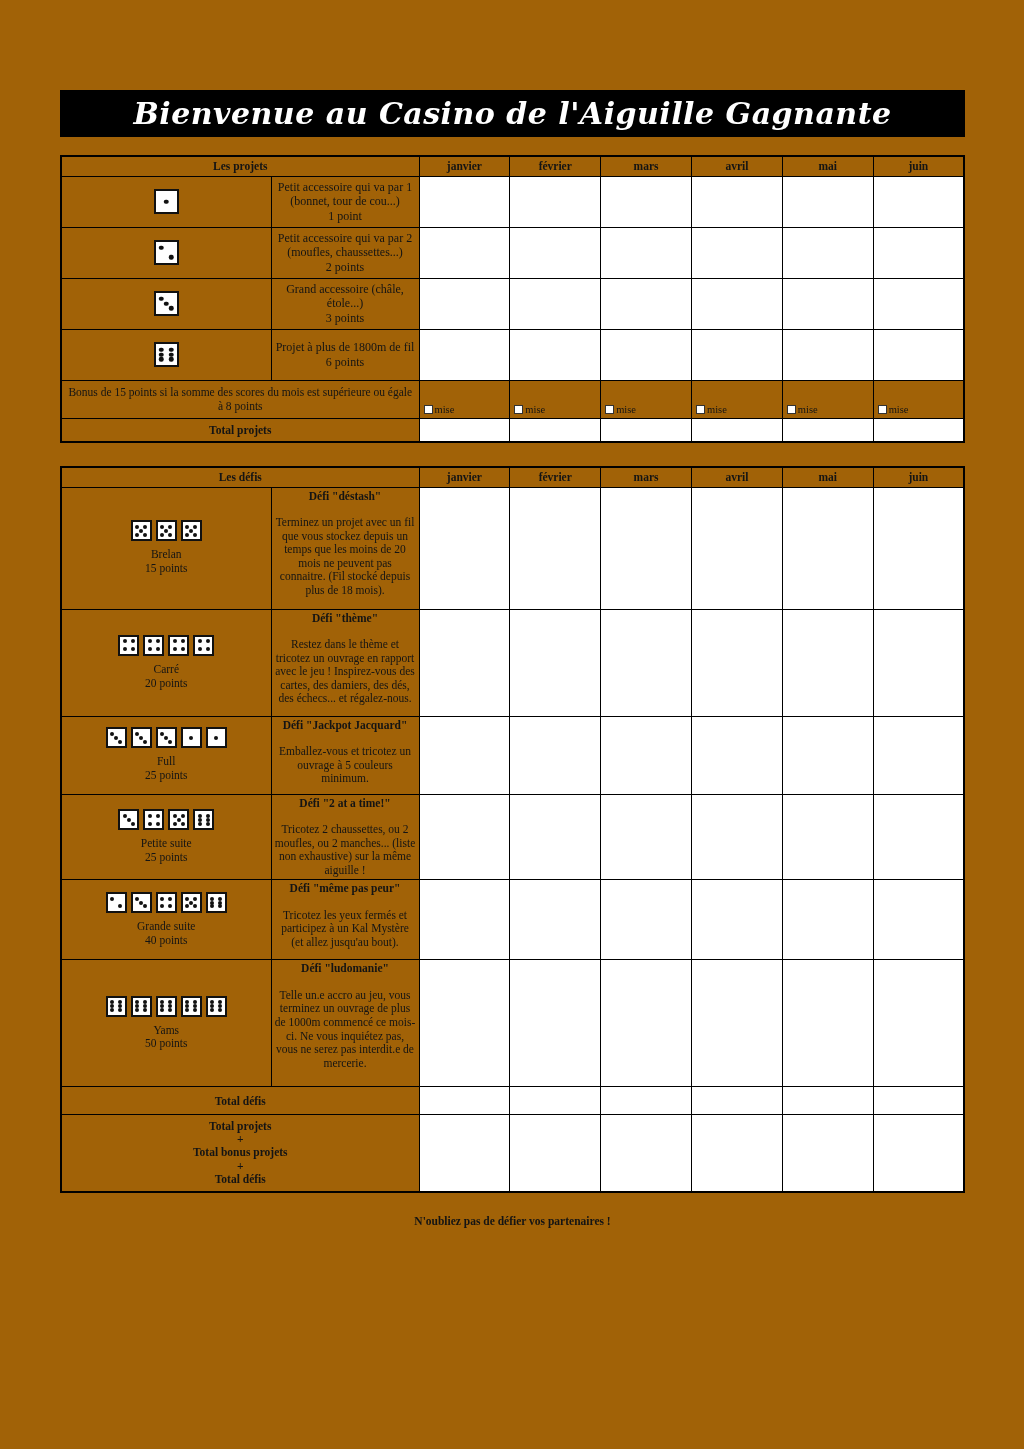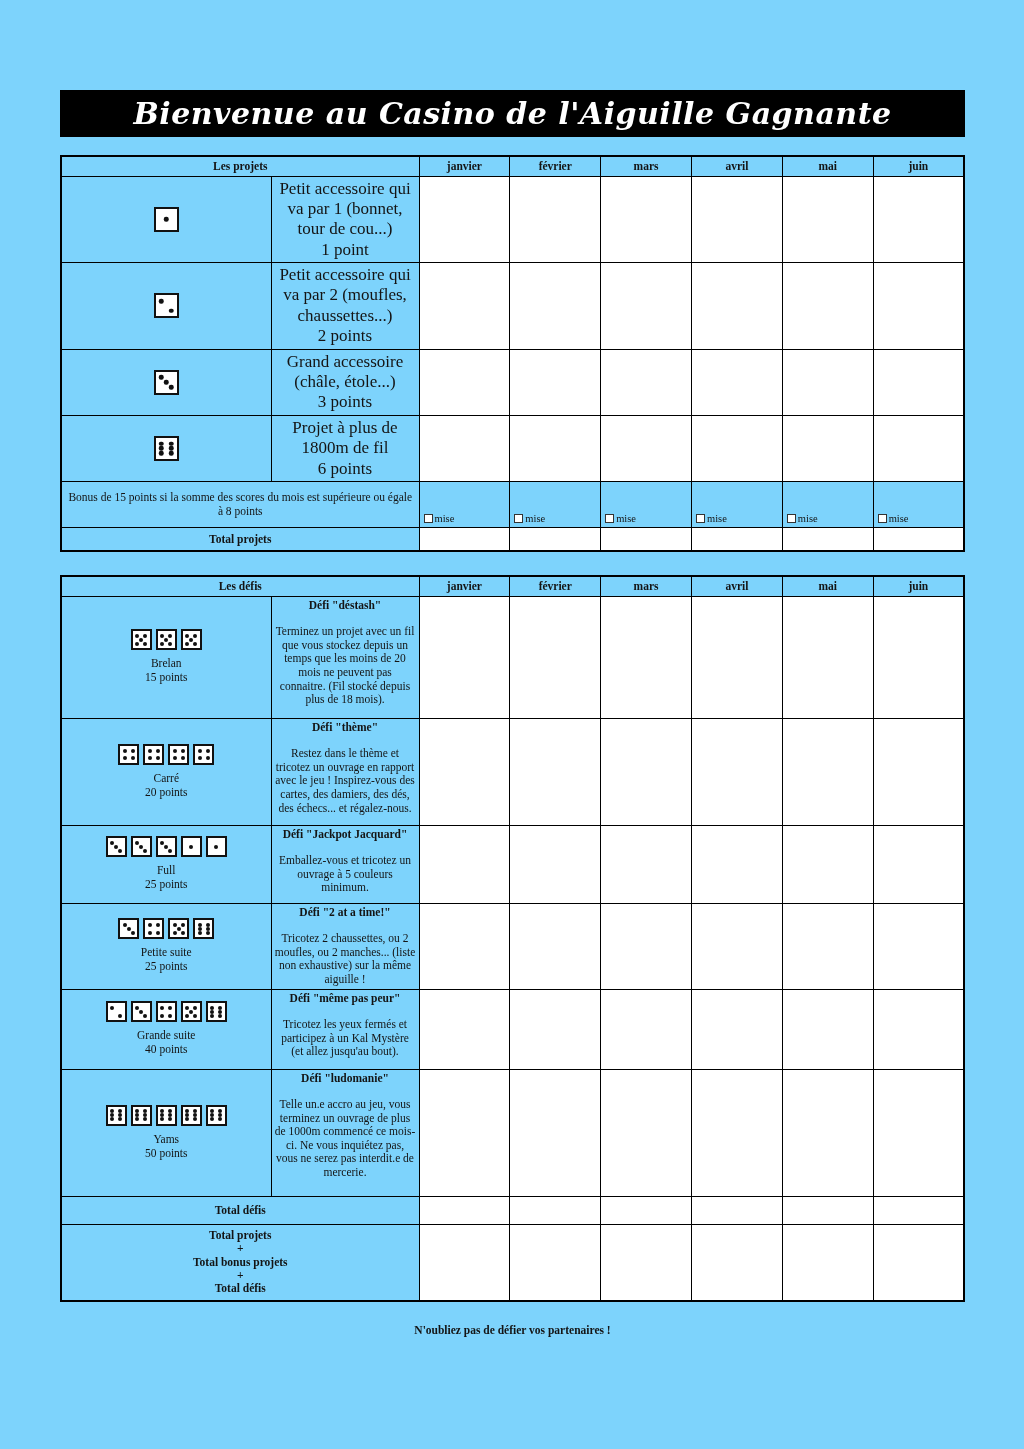--- a/index.html
+++ b/index.html
@@ -1,40 +1,40 @@
 <!DOCTYPE html>
 <html><head>
 <meta charset="utf-8">
 <style>
   html,body{margin:0;padding:0;background:#fff;}
-  .page{width:1024px;height:1449px;background:#7dd3fc;position:relative;overflow:hidden;
+  .page{width:1024px;height:1449px;background:#a16207;position:relative;overflow:hidden;
         font-family:"Liberation Serif", serif;color:#141414;}
   .content{margin-left:60px;width:905px;padding-top:90px;}
 
   
   .banner{height:47px;background:#000;color:#fff;text-align:center;line-height:47px;}
   .banner .title{font-family:"DejaVu Serif", serif;font-style:italic;font-weight:bold;
                  font-size:30px;letter-spacing:0.5px;white-space:nowrap;}
 
   
   table{border-collapse:collapse;table-layout:fixed;width:905px;border:2px solid #000;}
   td,th{border:1px solid #000;padding:0;vertical-align:middle;overflow:hidden;}
   col.c-dice{width:210px;} col.c-desc{width:148px;}
   th{font-weight:bold;font-size:11.5px;}
   .hdr-row{height:20px;}
   .section-th{text-align:center;}
   .month-th{text-align:center;}
 
   .project-row{height:51px;}
   .dice-cell{text-align:center;}
-  .desc-cell{text-align:center;font-size:17px;line-height:1.2;padding:2px 3px;}
+  .desc-cell{text-align:center;font-size:12px;line-height:1.2;padding:2px 3px;}
   .score-cell{background:#fff;}
 
   .bonus-row{height:38px;}
-  .bonus-cell{text-align:center;font-size:11.5px;line-height:1.25;padding:8px 6px;}
+  .bonus-cell{text-align:center;font-size:11.5px;line-height:1.25;padding:0 6px;}
   .mise-cell{vertical-align:bottom;text-align:left;padding:2px 1px 3px 4px;font-size:10.5px;}
   .cb{display:inline-block;width:7px;height:7px;border:1px solid #333;background:#fff;
       margin-right:2px;vertical-align:-1px;}
 
   .total-row{height:24px;}
   .total-cell{text-align:center;font-weight:bold;font-size:11.5px;}
 
   .tbl-gap1{height:18px;} .tbl-gap2{height:23px;}
 
   

